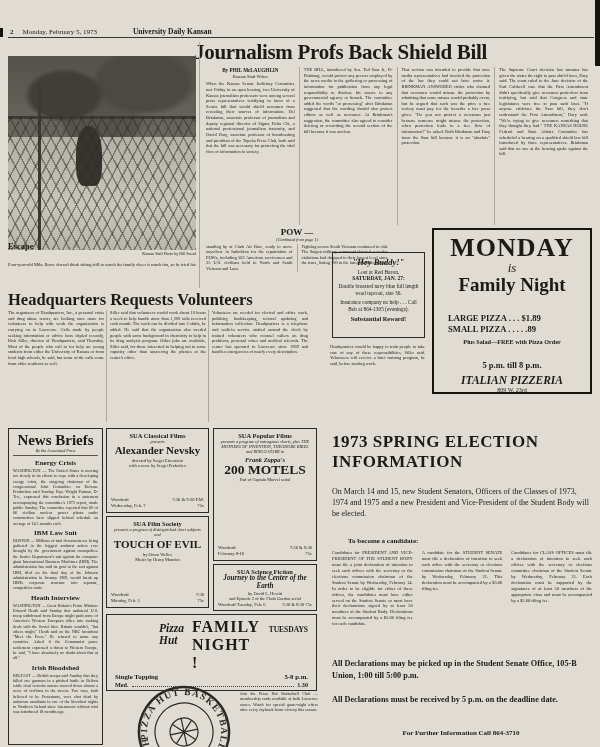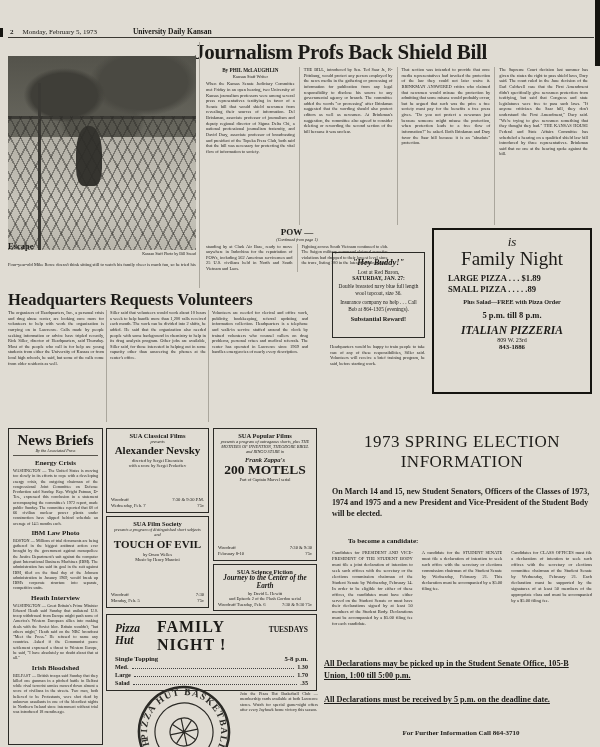--- a/index.html
+++ b/index.html
@@ -56,24 +56,24 @@
   .hb-title{font-weight:bold;font-style:italic;font-size:8.5px;}
   .hb-l1{font-size:5.5px;margin-top:2px;}
   .hb-l2{font-size:5.5px;font-weight:bold;}
   .hb-b{font-size:5.3px;line-height:1.3;margin-top:2px;text-align:center;}
   .hb-reward{font-weight:bold;font-size:6.3px;margin-top:2.5px;}
   
   .monday{position:absolute;left:432px;top:228px;width:160px;height:166px;border:2.5px solid #15140f;
           box-sizing:border-box;text-align:center;padding-top:5px;overflow:hidden;}
   .m1{font-size:26px;font-weight:bold;letter-spacing:1px;line-height:1;}
   .m2{font-size:13px;font-style:italic;line-height:1.1;}
-  .m3{font-size:19px;font-weight:normal;line-height:1.1;margin-bottom:3px;}
+  .m3{font-size:19px;font-weight:bold;line-height:1.1;margin-bottom:17px;}
   .m-price{font-weight:bold;font-size:8.6px;text-align:left;padding-left:14px;line-height:1.3;}
   .m-salad{font-weight:bold;font-size:6.2px;margin-top:2px;}
-  .m-hours{font-weight:bold;font-size:8.5px;margin-top:5px;}
+  .m-hours{font-weight:bold;font-size:8.5px;margin-top:15px;}
   .m-name{font-weight:bold;font-size:11.5px;font-style:italic;margin-top:4px;line-height:1.05;}
   .m-addr{font-size:6px;margin-top:1px;}
   .m-phone{font-weight:bold;font-size:6.8px;}
   
   .vol-head{position:absolute;left:8px;top:290px;width:330px;margin:0;font-size:16.5px;font-weight:bold;white-space:nowrap;}
   .vcol{position:absolute;font-size:4.4px;line-height:1.28;text-align:justify;overflow:hidden;}
   
   .newsbriefs{position:absolute;left:8px;top:428px;width:95px;height:317px;border:1px solid #2b2a26;
               box-sizing:border-box;padding:4px;overflow:hidden;}
   .nb-title{text-align:center;font-weight:bold;font-size:15px;line-height:1;}
@@ -95,38 +95,38 @@
   #popular .pre{font-style:italic;font-weight:bold;font-size:6.5px;margin-top:2px;}
   #popular .sua-title{font-size:13.5px;font-weight:bold;line-height:1.05;}
   #society{left:106px;top:516px;width:103px;height:92px;}
   #society .sua-title{font-size:11px;font-weight:bold;line-height:1.05;margin:2px 0 1px;}
   #scifi{left:213px;top:564px;width:104px;height:47px;}
   #scifi .sua-title{font-size:7.2px;font-weight:bold;font-style:italic;line-height:1.1;}
   
   .pizzahut{position:absolute;left:106px;top:614px;width:211px;height:77px;border:1.5px solid #2b2a26;
             box-sizing:border-box;padding:3px 8px;overflow:hidden;}
   .ph-row1{display:flex;align-items:baseline;gap:8px;}
-  .ph-logo{font-size:11.5px;font-weight:bold;font-style:italic;}
+  .ph-logo{font-size:11.5px;font-weight:bold;font-style:italic;margin-left:44px;}
   .ph-title{font-size:16px;font-weight:bold;letter-spacing:1px;}
   .ph-row2{display:flex;justify-content:space-between;font-weight:bold;font-size:6.8px;margin-top:1px;}
   .menu-row{display:flex;align-items:baseline;font-size:6.2px;font-weight:bold;margin-top:1px;}
   .menu-row .dots{flex:1;border-bottom:1px dotted #444;margin:0 3px 1px;}
   .ph-row3{display:flex;justify-content:space-between;font-size:5.4px;font-weight:bold;margin-top:3px;line-height:1.35;}
   .ph-row3 .r{text-align:right;}
   .ph-note{position:absolute;left:240px;top:691px;width:78px;height:54px;font-size:4.2px;
            line-height:1.3;text-align:justify;overflow:hidden;}
   .stamp{position:absolute;left:136px;top:684px;transform:rotate(-12deg);}
   
-  .el-title{position:absolute;left:332px;top:432px;width:260px;font-size:17px;font-weight:normal;
-            line-height:1.2;letter-spacing:.5px;margin:0;text-align:center;}
-  .el-intro{position:absolute;left:332px;top:486px;width:258px;font-size:8px;font-weight:bold;line-height:1.4;}
+  .el-title{position:absolute;left:332px;top:432px;width:260px;font-size:17px;font-weight:bold;
+            line-height:1.2;letter-spacing:.5px;margin:0;}
+  .el-intro{position:absolute;left:332px;top:486px;width:258px;font-size:8px;font-weight:normal;line-height:1.4;}
   .el-become{position:absolute;left:332px;top:537px;width:258px;font-size:7px;font-weight:bold;margin-left:16px;}
   .el-cols{position:absolute;left:332px;top:550px;width:260px;height:102px;display:flex;gap:9px;overflow:hidden;}
   .el-cols p{flex:1;margin:0;font-size:4.5px;line-height:1.32;text-align:justify;}
-  .el-note{position:absolute;left:324px;width:258px;font-size:8.2px;font-weight:bold;line-height:1.45;text-decoration:underline;}
+  .el-note{position:absolute;left:332px;width:258px;font-size:8.2px;font-weight:bold;line-height:1.45;}
   .el-footer{position:absolute;left:332px;top:729px;width:258px;text-align:center;font-size:7px;font-weight:bold;}
 </style>
 </head>
 <body>
 
 <div class="page">
 
   <div class="artifact-right"></div>
   <div class="artifact-left"></div>
 
@@ -182,20 +182,21 @@
   <div class="heybuddy">
     <div class="hb-title">"Hey Buddy!"</div>
     <div class="hb-l1">Lost at Red Baron,</div>
     <div class="hb-l2">SATURDAY, JAN. 27:</div>
     <div class="hb-b">Double breasted navy blue full length wool topcoat, size 36.</div>
     <div class="hb-b">Insurance company no help . . . Call Bob at 864-1305 (evenings).</div>
     <div class="hb-reward">Substantial Reward!</div>
   </div>
 
   <div class="monday">
+    <div class="m1">MONDAY</div>
     <div class="m2">is</div>
     <div class="m3">Family Night</div>
     <div class="m-price">LARGE PIZZA . . . $1.89</div>
     <div class="m-price">SMALL PIZZA . . . . .89</div>
     <div class="m-salad">Plus Salad—FREE with Pizza Order</div>
     <div class="m-hours">5 p.m. till 8 p.m.</div>
     <div class="m-name">ITALIAN PIZZERIA</div>
     <div class="m-addr">809 W. 23rd</div>
     <div class="m-phone">843-1886</div>
   </div>
@@ -206,21 +207,21 @@
   <div class="vcol" style="left:212px;top:310px;width:96px;height:112px;">Volunteers are needed for clerical and office work, publicity, bookkeeping, referral updating and information collection. Headquarters is a telephone and walk-in service staffed around the clock by trained volunteers who counsel callers on drug problems, personal crises and medical referrals. The center has operated in Lawrence since 1969 and handles emergencies of nearly every description.</div>
   <div class="vcol" style="left:330px;top:344px;width:95px;height:78px;">Headquarters would be happy to train people to take care of any of these responsibilities, Siller said. Volunteers will receive a brief training program, he said, before starting work.</div>
   <div class="vrule" style="left:106px;top:310px;height:112px;"></div>
   <div class="vrule" style="left:208px;top:310px;height:112px;"></div>
 
   <section class="newsbriefs">
     <div class="nb-title">News Briefs</div>
     <div class="nb-credit">By the Associated Press</div>
     <div class="nb-item-title">Energy Crisis</div>
     <div class="nb-item-text">WASHINGTON — The United States is moving too slowly in its efforts to cope with a developing energy crisis, the outgoing chairman of the congressional Joint Committee on Defense Production said Sunday. Rep. Wright Patman, D-Tex., expressed this conclusion in a statement accompanying the committee's 1972 report, made public Sunday. The committee reported that 60 of 66 civilian nuclear power plants under construction have slipped behind schedule an average of 14.5 months each.</div>
-    <div class="nb-item-title">IBM Law Photo</div>
+    <div class="nb-item-title">IBM Law Suit</div>
     <div class="nb-item-text">BOSTON — Millions of trial documents are being gathered in the biggest antitrust action ever brought by the government against monopolies: the Justice Department's suit against the computer giant International Business Machines (IBM). The administration has said its goal in the suit against IBM, filed on the final day of the Johnson administration in January 1969, would break up IBM's corporate structure into separate, competitive units.</div>
     <div class="nb-item-title">Heath Interview</div>
     <div class="nb-item-text">WASHINGTON — Great Britain's Prime Minister Edward Heath said Sunday that unilateral U.S. troop withdrawal from Europe might push some of America's Western European allies into making deals with the Soviet bloc. Britain wouldn't, "but others might," Heath said on the NBC broadcast "Meet the Press." He refused to name any countries. Asked if the Communist peace settlement expressed a threat to Western Europe, he said, "I have absolutely no doubt about that at all."</div>
     <div class="nb-item-title">Irish Bloodshed</div>
     <div class="nb-item-text">BELFAST — British troops said Sunday that they killed one gunman in a pitched battle in Belfast while rival terrorist armies mowed down almost a score of civilians in the streets. Two men, both believed to be Protestants, were shot dead by unknown assailants in one of the bloodiest nights in Northern Ireland since internment without trial was introduced 18 months ago.</div>
   </section>
 
   <div class="adbox" id="classical">
     <div class="sua-head">SUA Classical Films</div>
     <div class="sua-presents">presents</div>

